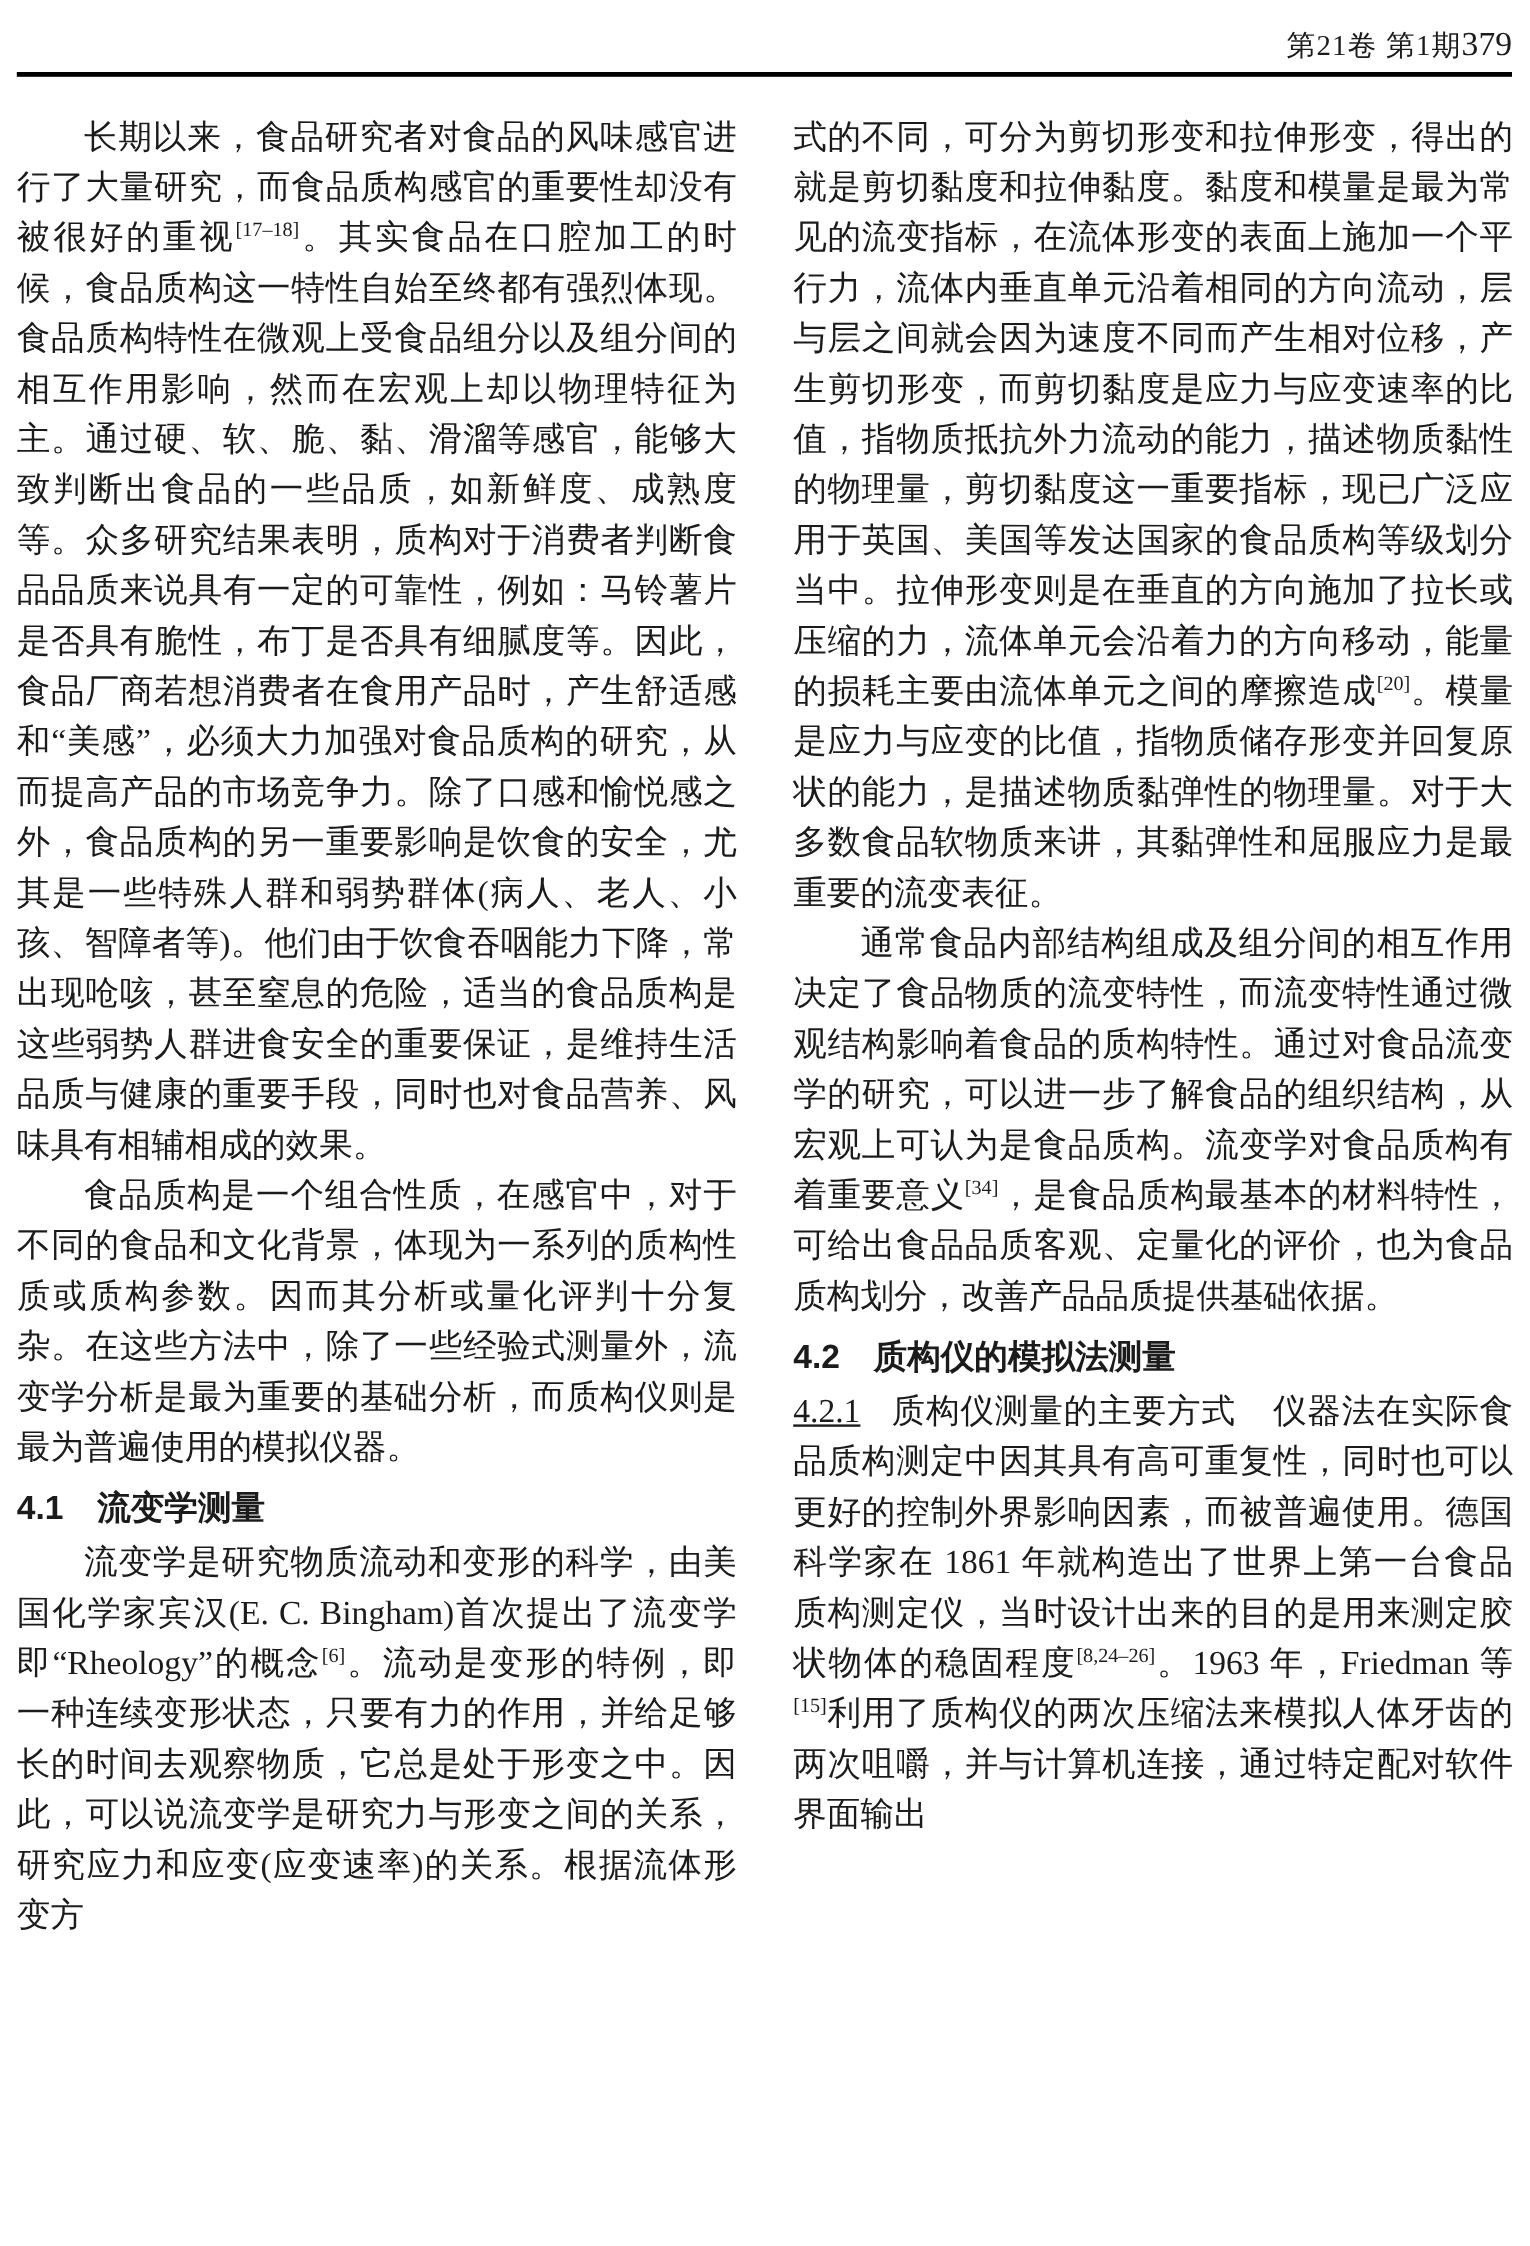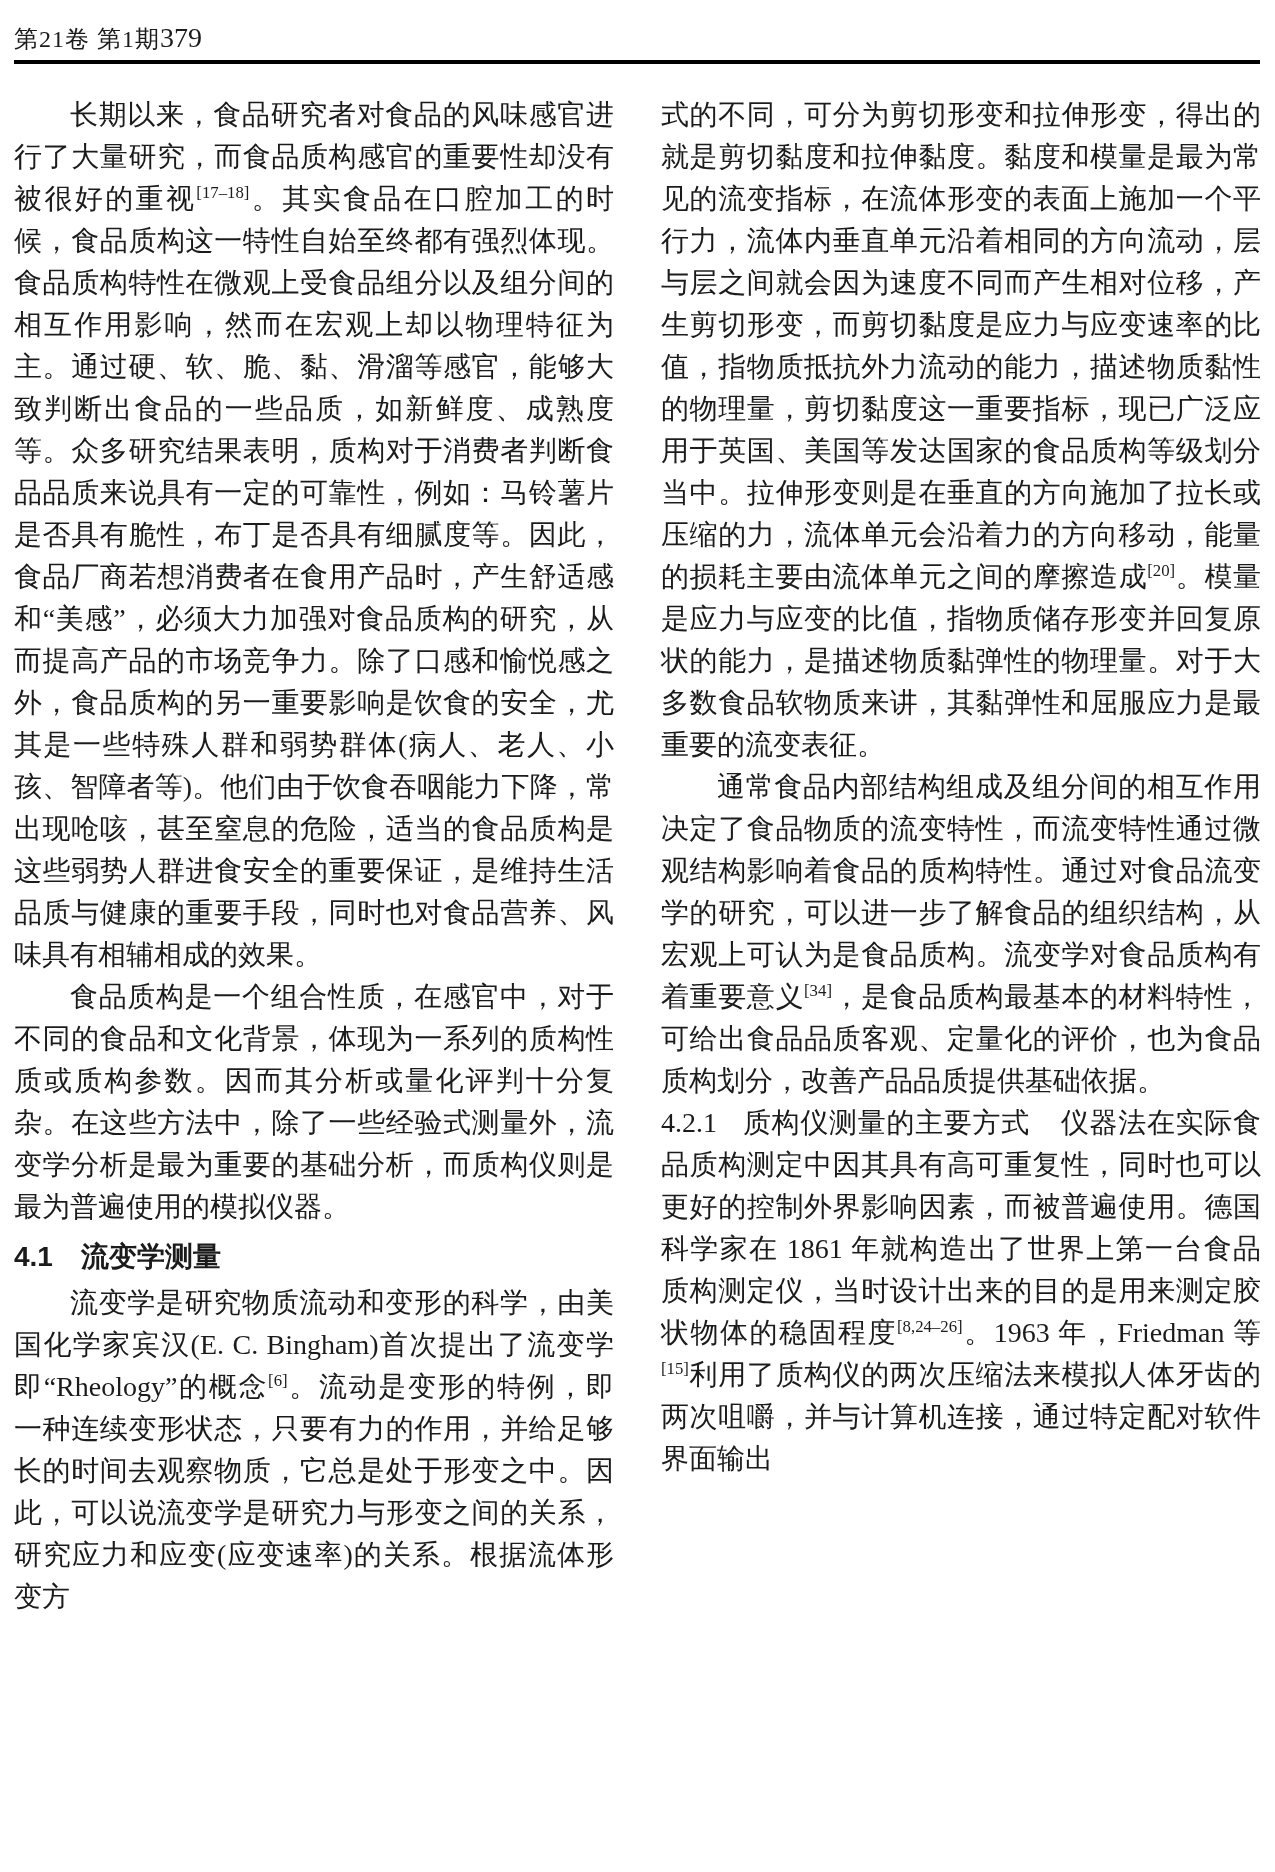--- a/index.html
+++ b/index.html
@@ -6,21 +6,21 @@
   body {
     width:1275px; height:1872px;
     background:#ffffff;
     color:#1b1b1b;
     font-family:"Liberation Serif","DejaVu Serif",serif;
     position:relative;
     overflow:hidden;
   }
   .page-header {
     position:absolute; top:22px; left:14px; width:1246px;
-    display:flex; justify-content:flex-start; align-items:baseline;
+    display:flex; justify-content:flex-end; align-items:baseline;
   }
   .hdr-issue   { font-size:24px; letter-spacing:1px; }
   .hdr-title   { font-size:27px; font-style:italic; letter-spacing:6px; }
   .hdr-pageno  { font-size:28px; }
   .hdr-rule {
     position:absolute; top:60px; left:14px; width:1246px; height:4px;
     background:#000;
   }
   .col {
     position:absolute; top:94px; width:600px;
@@ -40,35 +40,36 @@
   .h-main .h-num { padding-right:1.1em; }
   .h-sub {
     margin:10px 0 6px 0;
     font-family:"Liberation Sans","DejaVu Sans",sans-serif;
     font-weight:bold; font-size:28px; line-height:38px;
     text-indent:0; text-align:left;
   }
   .h-sub .h-num { padding-right:1.0em; }
   .inline-head-para { text-indent:0 !important; }
   .run-head { padding-right:1.1em; }
-  .run-head .h-num-sm { padding-right:0.9em; }
+  .run-head .h-num-sm { padding-right:0.9em;text-decoration:underline; }
 </style>
 </head>
 <body>
 
 <div class="page-header">
   <span class="hdr-issue">第21卷 第1期</span>
   <span class="hdr-pageno">379</span>
 </div>
 <div class="hdr-rule"></div>
 
 <div class="col col-left">
   <p>长期以来，食品研究者对食品的风味感官进行了大量研究，而食品质构感官的重要性却没有被很好的重视<sup>[17–18]</sup>。其实食品在口腔加工的时候，食品质构这一特性自始至终都有强烈体现。食品质构特性在微观上受食品组分以及组分间的相互作用影响，然而在宏观上却以物理特征为主。通过硬、软、脆、黏、滑溜等感官，能够大致判断出食品的一些品质，如新鲜度、成熟度等。众多研究结果表明，质构对于消费者判断食品品质来说具有一定的可靠性，例如：马铃薯片是否具有脆性，布丁是否具有细腻度等。因此，食品厂商若想消费者在食用产品时，产生舒适感和“美感”，必须大力加强对食品质构的研究，从而提高产品的市场竞争力。除了口感和愉悦感之外，食品质构的另一重要影响是饮食的安全，尤其是一些特殊人群和弱势群体(病人、老人、小孩、智障者等)。他们由于饮食吞咽能力下降，常出现呛咳，甚至窒息的危险，适当的食品质构是这些弱势人群进食安全的重要保证，是维持生活品质与健康的重要手段，同时也对食品营养、风味具有相辅相成的效果。</p>
   <p>食品质构是一个组合性质，在感官中，对于不同的食品和文化背景，体现为一系列的质构性质或质构参数。因而其分析或量化评判十分复杂。在这些方法中，除了一些经验式测量外，流变学分析是最为重要的基础分析，而质构仪则是最为普遍使用的模拟仪器。</p>
   <h3 class="h-sub"><span class="h-num">4.1</span><span>流变学测量</span></h3>
   <p>流变学是研究物质流动和变形的科学，由美国化学家宾汉(E. C. Bingham)首次提出了流变学即“Rheology”的概念<sup>[6]</sup>。流动是变形的特例，即一种连续变形状态，只要有力的作用，并给足够长的时间去观察物质，它总是处于形变之中。因此，可以说流变学是研究力与形变之间的关系，研究应力和应变(应变速率)的关系。根据流体形变方</p>
 </div>
 
 <div class="col col-right">
   <p class="inline-head-para">式的不同，可分为剪切形变和拉伸形变，得出的就是剪切黏度和拉伸黏度。黏度和模量是最为常见的流变指标，在流体形变的表面上施加一个平行力，流体内垂直单元沿着相同的方向流动，层与层之间就会因为速度不同而产生相对位移，产生剪切形变，而剪切黏度是应力与应变速率的比值，指物质抵抗外力流动的能力，描述物质黏性的物理量，剪切黏度这一重要指标，现已广泛应用于英国、美国等发达国家的食品质构等级划分当中。拉伸形变则是在垂直的方向施加了拉长或压缩的力，流体单元会沿着力的方向移动，能量的损耗主要由流体单元之间的摩擦造成<sup>[20]</sup>。模量是应力与应变的比值，指物质储存形变并回复原状的能力，是描述物质黏弹性的物理量。对于大多数食品软物质来讲，其黏弹性和屈服应力是最重要的流变表征。</p>
   <p>通常食品内部结构组成及组分间的相互作用决定了食品物质的流变特性，而流变特性通过微观结构影响着食品的质构特性。通过对食品流变学的研究，可以进一步了解食品的组织结构，从宏观上可认为是食品质构。流变学对食品质构有着重要意义<sup>[34]</sup>，是食品质构最基本的材料特性，可给出食品品质客观、定量化的评价，也为食品质构划分，改善产品品质提供基础依据。</p>
+  <h3 class="h-sub"><span class="h-num">4.2</span><span>质构仪的模拟法测量</span></h3>
   <p class="inline-head-para"><span class="run-head"><span class="h-num-sm">4.2.1</span><span>质构仪测量的主要方式</span></span><span>仪器法在实际食品质构测定中因其具有高可重复性，同时也可以更好的控制外界影响因素，而被普遍使用。德国科学家在 1861 年就构造出了世界上第一台食品质构测定仪，当时设计出来的目的是用来测定胶状物体的稳固程度<sup>[8,24–26]</sup>。1963 年，Friedman 等<sup>[15]</sup>利用了质构仪的两次压缩法来模拟人体牙齿的两次咀嚼，并与计算机连接，通过特定配对软件界面输出</span></p>
 </div>
 
 </body></html>

